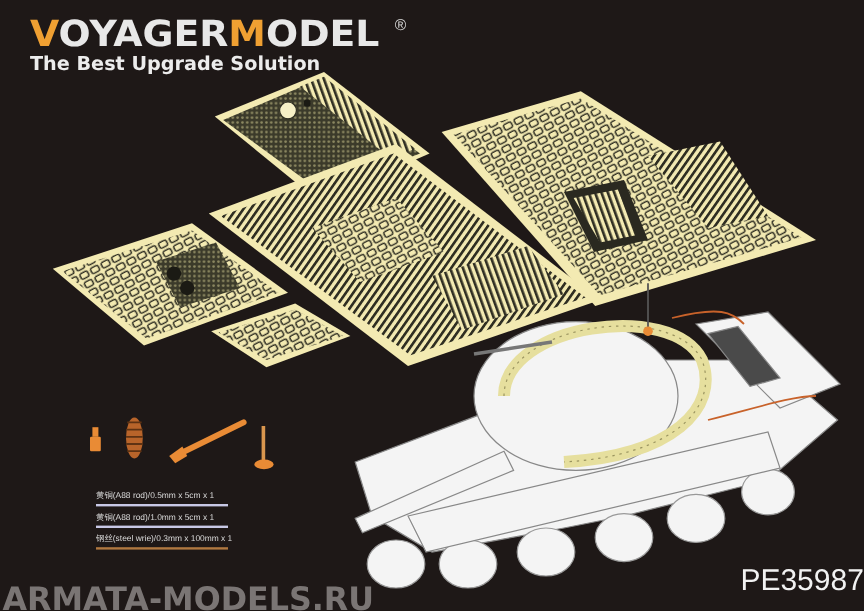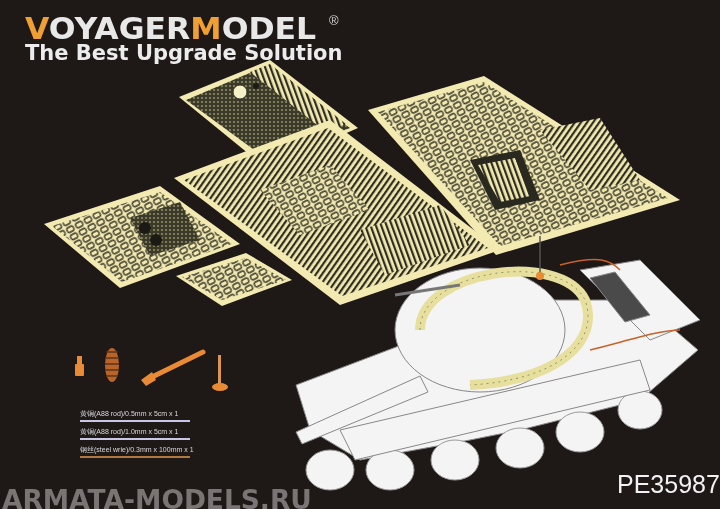--- a/index.html
+++ b/index.html
@@ -14,21 +14,21 @@
     .logo-main {
       font-family: "DejaVu Sans", sans-serif; font-weight: bold;
       font-size: 30px; letter-spacing: 0px; line-height: 32px; color: #e8e8e8;
       transform: scaleX(1.05); transform-origin: left;
       white-space: nowrap;
     }
     .logo-main .accent { color: #f0a032; }
     .logo-reg { position: absolute; left: 304px; top: 0px; font-size: 13px; color: #d8d8d8; }
     .logo-sub {
       font-family: "DejaVu Sans", sans-serif; font-weight: bold;
-      font-size: 21px; color: #ececec; line-height: 18px; margin-top: -1px; white-space: nowrap;
+      font-size: 16px; color: #ececec; line-height: 18px; margin-top: -1px; white-space: nowrap;
     }
     .fret { position: absolute; }
     .parts-legend { position: absolute; left: 80px; top: 409px; }
     .legend-row {
       font-size: 7px; color: #d9d9d9; white-space: nowrap; height: 10px; line-height: 10px;
       margin-bottom: 3px; position: relative;
     }
     .legend-line { height: 2px; margin-top: 1px; width: 110px; }
     .watermark {
       position: absolute; left: 2px; top: 484px;

